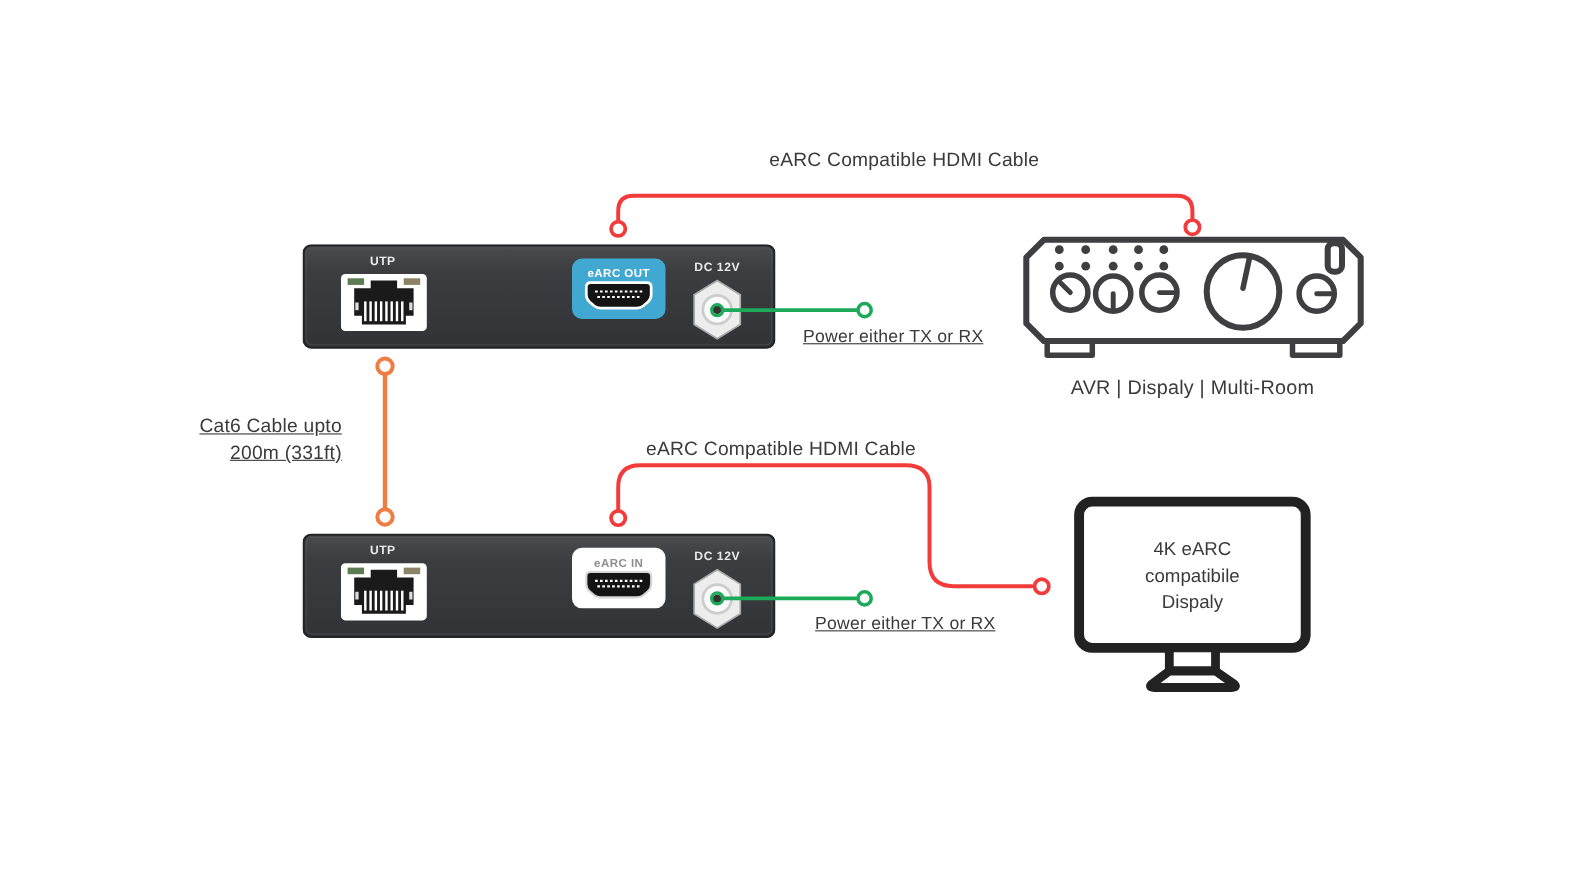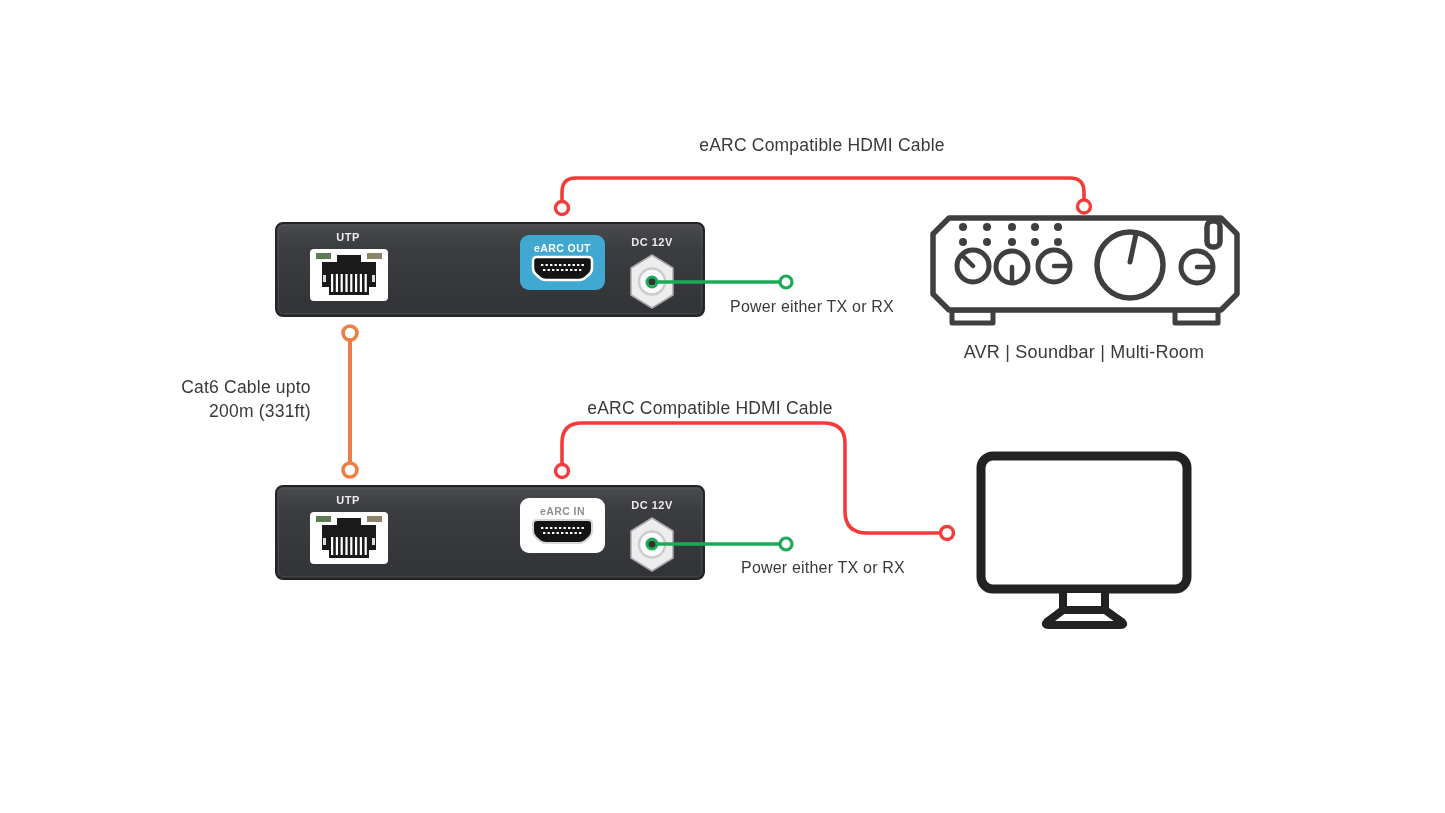--- a/index.html
+++ b/index.html
@@ -1,21 +1,21 @@
 <!DOCTYPE html>
 <html><head>
 <meta charset="utf-8">
 <style>
   html,body{margin:0;padding:0;background:#ffffff;}
   #canvas{position:relative;width:1445px;height:813px;background:#ffffff;overflow:hidden;
           font-family:"Liberation Sans", sans-serif;color:#3a3a3a;}
   .label{position:absolute;transform:translateX(-50%);white-space:nowrap;text-align:right;
          color:#3a3a3a;font-size:17.5px;letter-spacing:.2px;}
-  .label.small{font-size:16px;}
-  .label.multi{line-height:24px;}
+  .label.small{font-size:16px;text-decoration:underline;}
+  .label.multi{line-height:24px;text-decoration:underline;}
   .device-svg{position:absolute;width:430px;height:96px;}
   .overlay-svg{position:absolute;left:0;top:0;width:1445px;height:813px;pointer-events:none;}
   .art-svg{position:absolute;}
   .display-text{position:absolute;left:1084px;top:488px;transform:translateX(-50%);
                 text-align:center;font-size:17px;line-height:24px;color:#3a3a3a;}
 </style>
 </head>
 <body>
 
 <div id="canvas">
@@ -131,29 +131,34 @@
       <line x1="82" y1="55" x2="82" y2="68" stroke-width="4.5"></line>
       <circle cx="124" cy="54" r="16" stroke-width="5"></circle>
       <line x1="124" y1="54" x2="139" y2="54" stroke-width="4.5"></line>
       <circle cx="200" cy="53" r="33" stroke-width="5.5"></circle>
       <line x1="206" y1="22" x2="200" y2="50" stroke-width="5"></line>
       <circle cx="267" cy="55" r="16" stroke-width="5"></circle>
       <line x1="267" y1="55" x2="282" y2="55" stroke-width="4.5"></line>
       <rect x="277" y="9" width="13" height="26" rx="5.5" stroke-width="5.5"></rect>
     </g>
   </svg>
-  <div class="label" style="left:1084px;top:342px;font-size:18px">AVR | Soundbar | Multi-Room</div>
+  <div class="label" style="left:1084px;top:342px;font-size:18px">AVR | Dispaly | Multi-Room</div>
 
   <svg class="art-svg" style="left:975px;top:450px;width:220px;height:182px" viewBox="0 0 220 182">
     <g stroke="#222222" fill="#ffffff" stroke-linejoin="round" stroke-linecap="round">
       <rect x="6" y="6" width="206" height="133" rx="12" stroke-width="9"></rect>
       <rect x="88" y="139" width="42" height="21" stroke-width="8"></rect>
       <path d="M88,160 L72,172 Q69,175 74,175 L145,175 Q150,175 147,172 L130,160 Z" stroke-width="8"></path>
     </g>
   </svg>
+  <div class="display-text">
+    <div>4K eARC</div>
+    <div>compatibile</div>
+    <div>Dispaly</div>
+  </div>
 
   <svg class="overlay-svg" viewBox="0 0 1445 813">
 
     <path d="M562,201 L562,192 Q562,178 576,178 L1070,178 Q1084,178 1084,192 L1084,199" fill="none" stroke="#f43b3b" stroke-width="3.6" stroke-linecap="round"></path>
     <circle cx="562" cy="208" r="6.5" fill="#ffffff" stroke="#f43b3b" stroke-width="3.4"></circle>
     <circle cx="1084" cy="206.5" r="6.5" fill="#ffffff" stroke="#f43b3b" stroke-width="3.4"></circle>
 
     <path d="M562,463 L562,443 Q562,423 582,423 L823,423 Q845,423 845,443 L845,511 Q845,533 867,533 L938,533" fill="none" stroke="#f43b3b" stroke-width="3.6" stroke-linecap="round"></path>
     <circle cx="562" cy="471" r="6.5" fill="#ffffff" stroke="#f43b3b" stroke-width="3.4"></circle>
     <circle cx="947" cy="533" r="6.5" fill="#ffffff" stroke="#f43b3b" stroke-width="3.4"></circle>

